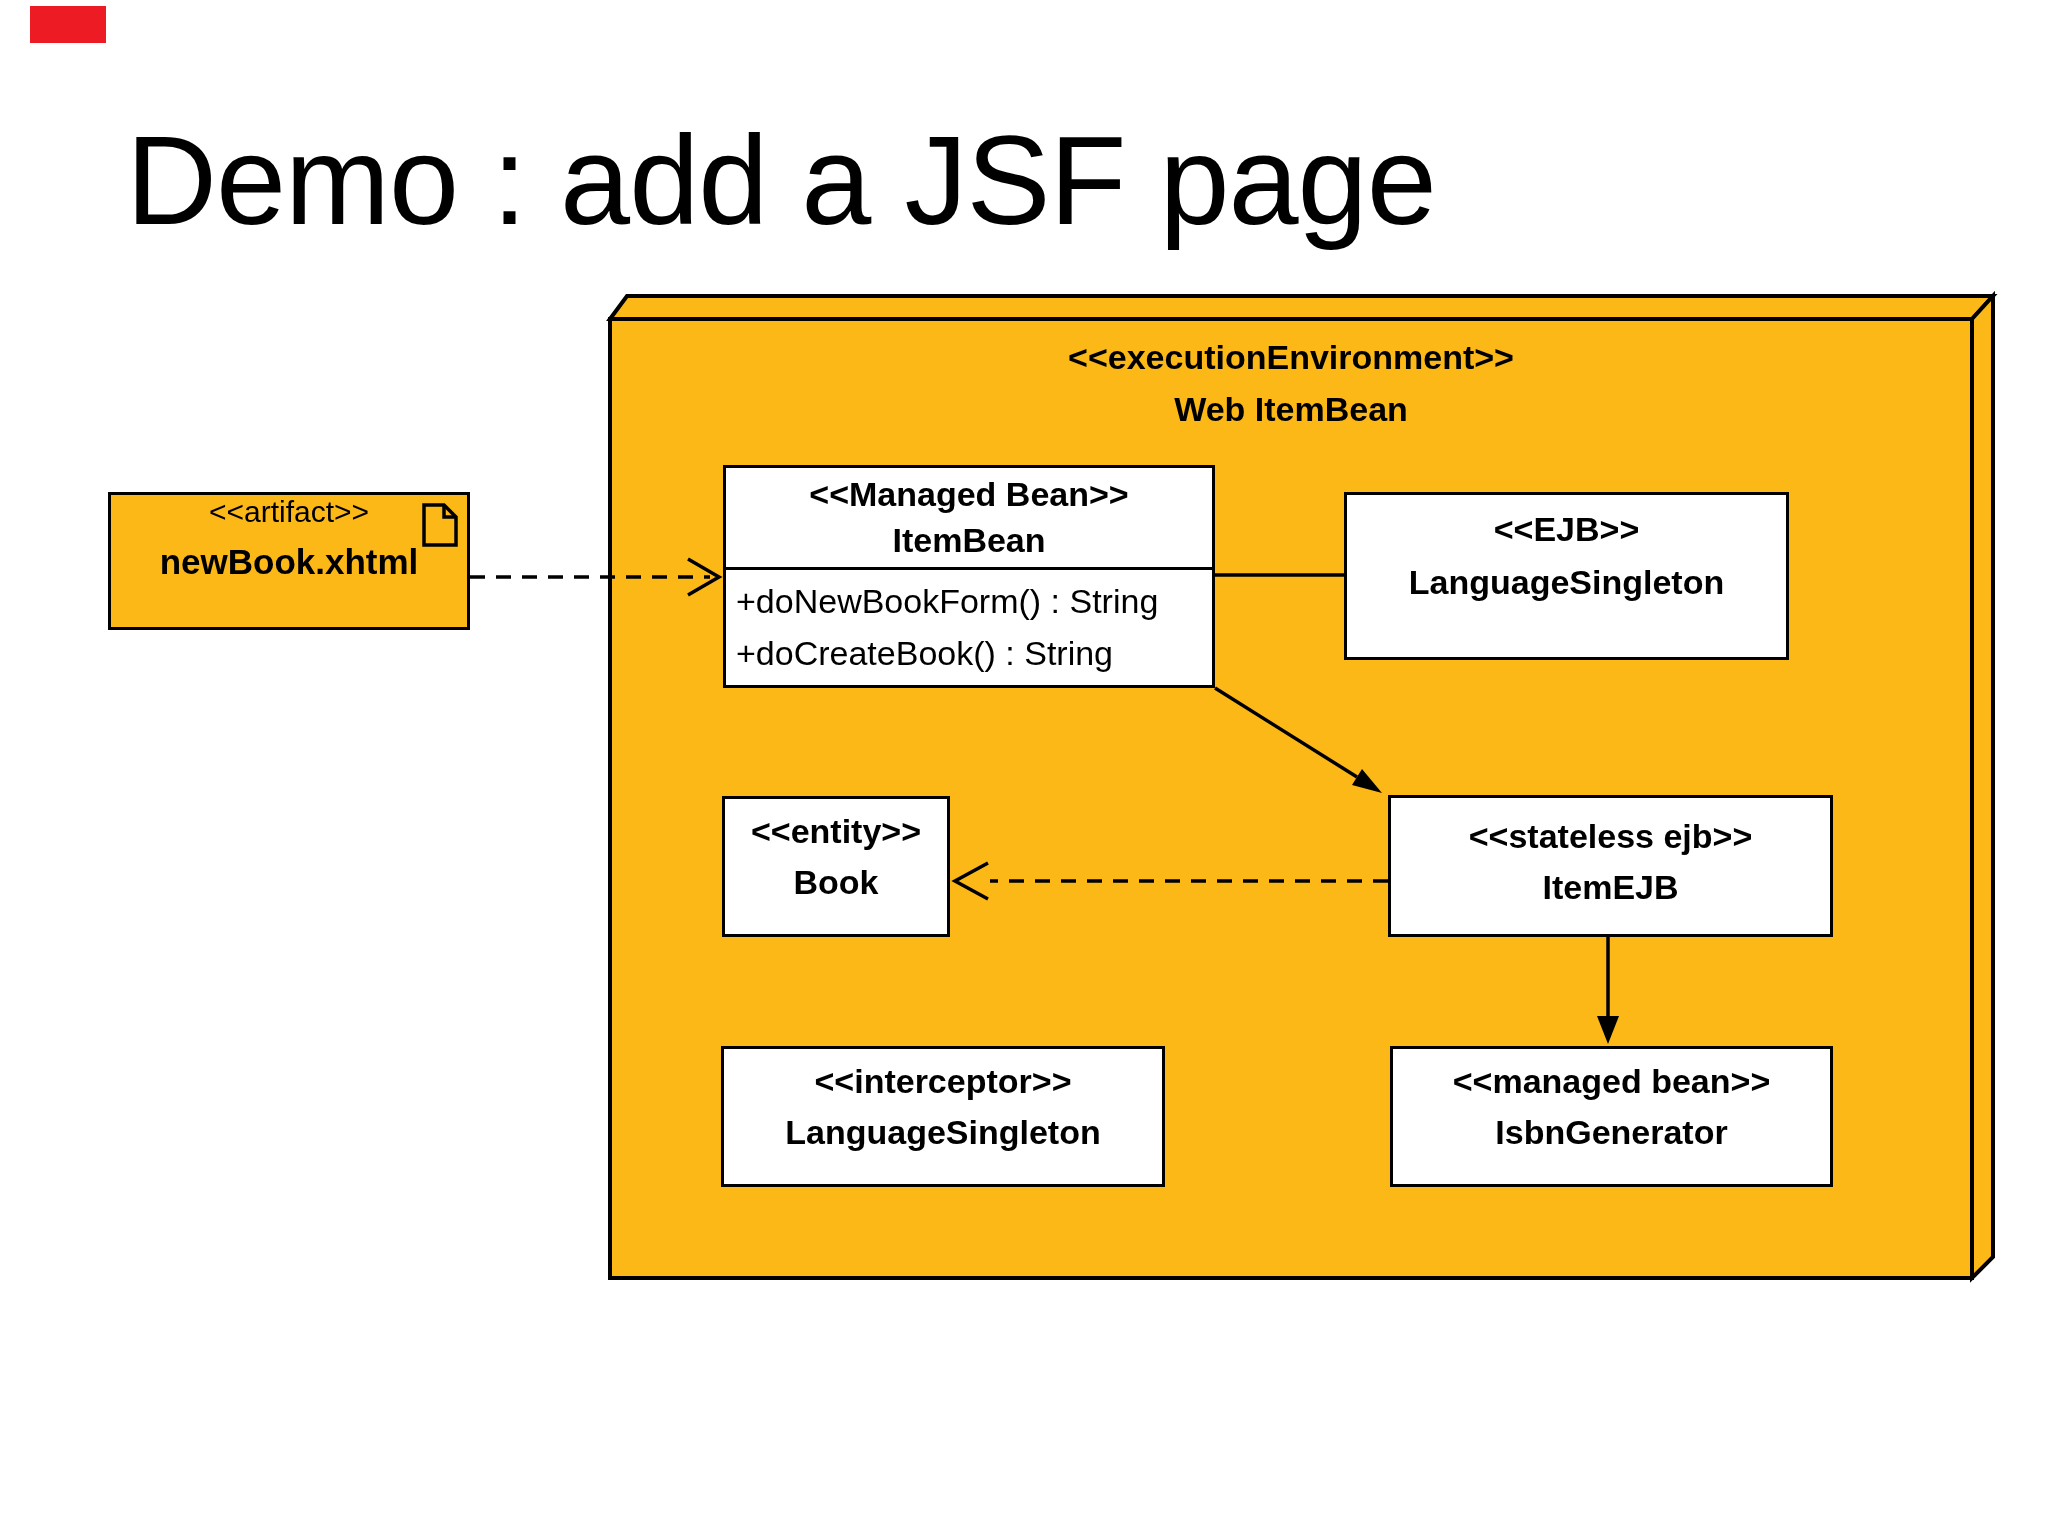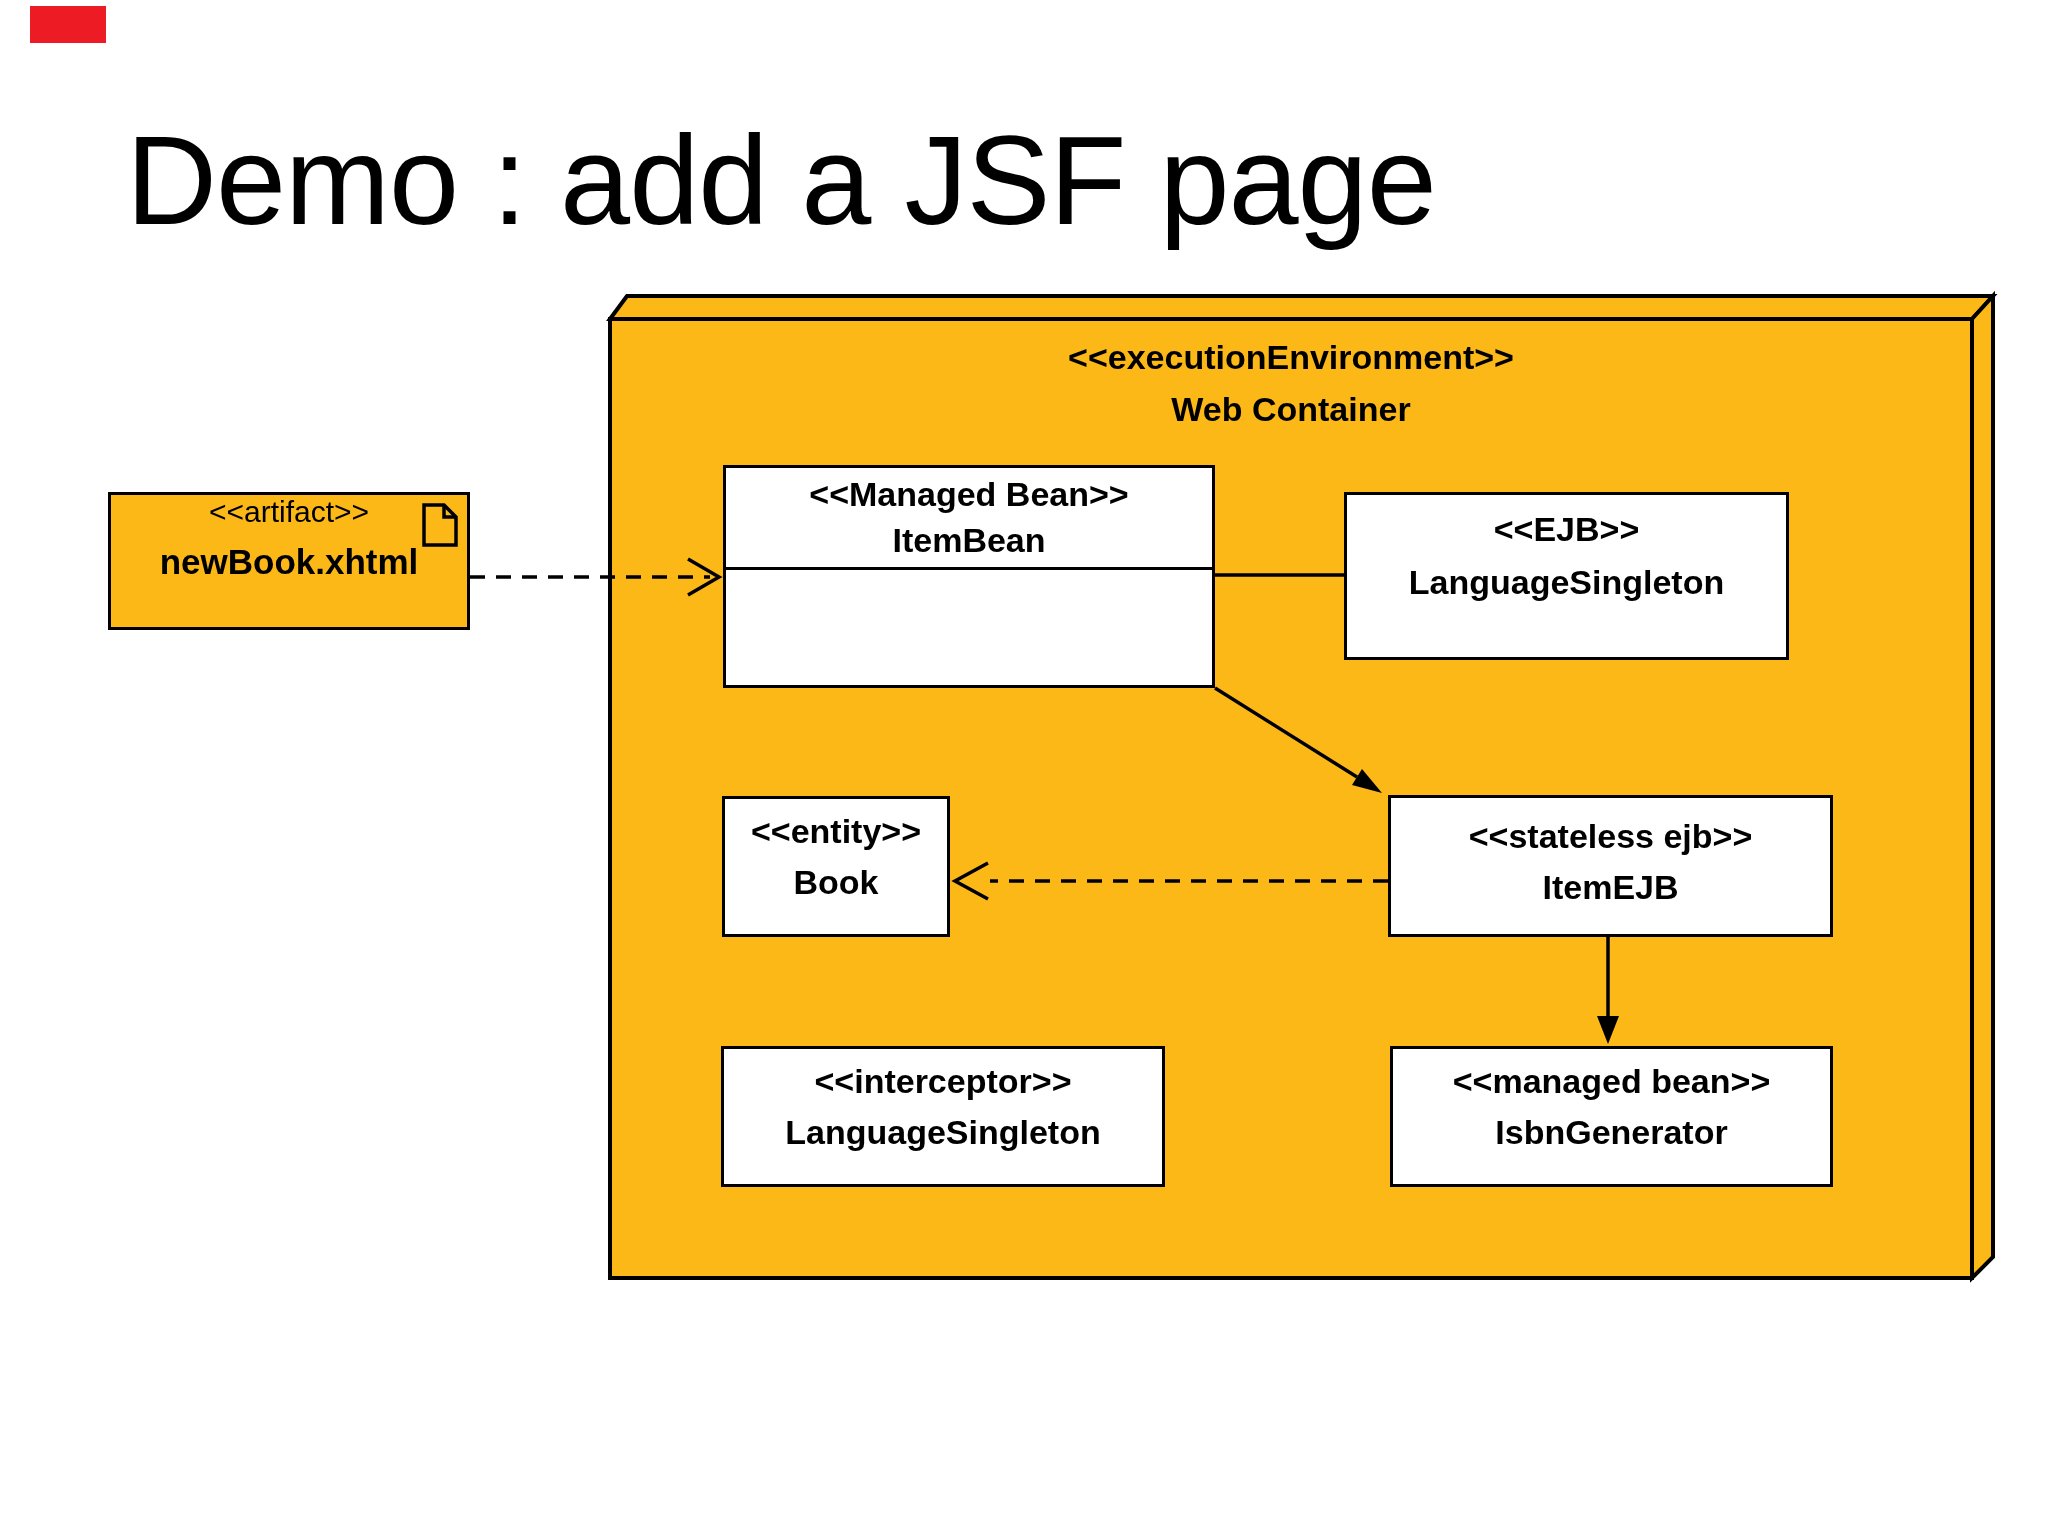--- a/index.html
+++ b/index.html
@@ -87,36 +87,40 @@
   </g>
 
   <g>
     <path d="M1608 937 V 1020" stroke="#000" stroke-width="3.5" fill="none"></path>
     <polygon points="1608,1044 1597,1016 1619,1016" fill="#000"></polygon>
   </g>
 </svg>
 
 <div class="env-labels">
   <span>&lt;&lt;executionEnvironment&gt;&gt;</span>
-  <span>Web Container</span>
+  <span>Web ItemBean</span>
 </div>
 
 <div class="uml-box artifact-box">
   <span class="stereo">&lt;&lt;artifact&gt;&gt;</span>
   <span class="bname">newBook.xhtml</span>
   <svg class="doc-icon" width="38" height="46" viewBox="0 0 38 46">
     <path d="M3 3 H23 L35 15 V43 H3 Z" fill="#FCB817" stroke="#000" stroke-width="3.5"></path>
     <path d="M23 3 V15 H35" fill="none" stroke="#000" stroke-width="3.5"></path>
   </svg>
 </div>
 
 <div class="uml-box itembean-box">
   <div class="itembean-header">
     <span class="stereo">&lt;&lt;Managed Bean&gt;&gt;</span>
     <span class="bname">ItemBean</span>
+  </div>
+  <div class="itembean-methods">
+    <span>+doNewBookForm() : String</span>
+    <span>+doCreateBook() : String</span>
   </div>
 </div>
 
 <div class="uml-box ls-box">
   <span class="stereo">&lt;&lt;EJB&gt;&gt;</span>
   <span class="bname">LanguageSingleton</span>
 </div>
 
 <div class="uml-box book-box">
   <span class="stereo">&lt;&lt;entity&gt;&gt;</span>

